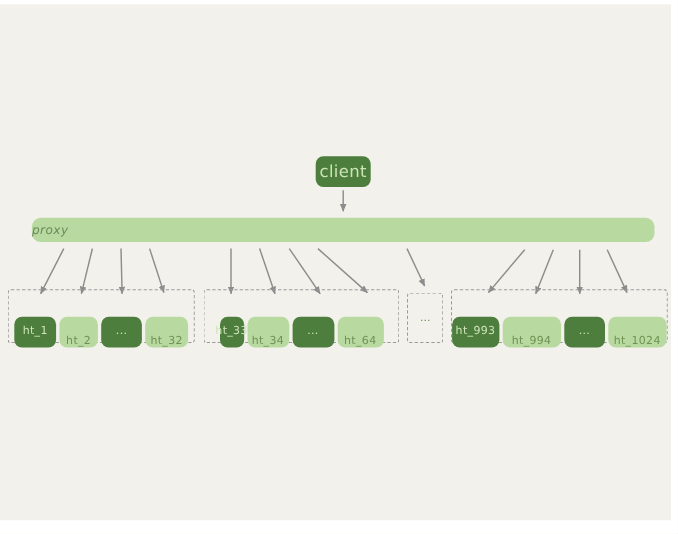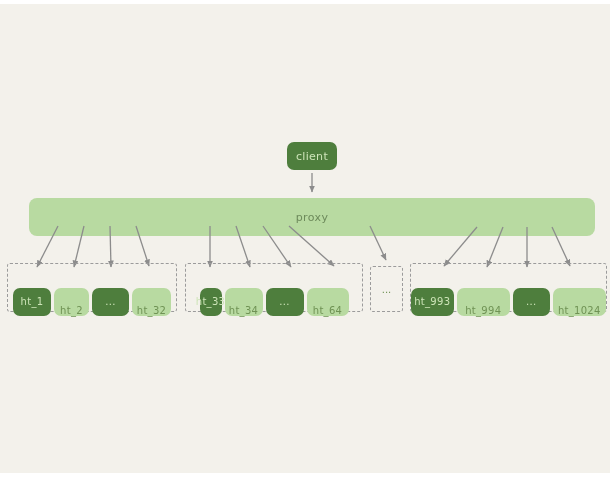--- a/index.html
+++ b/index.html
@@ -40,36 +40,37 @@
   }
   .node-light {
     background: var(--node-light, #b8daa1);
     color: var(--text-on-light, #6f9254);
     align-items: flex-end;
   }
   .client-node {
     left: 287px;
     top: 138px;
     width: 50px;
-    font-size: 11px;
+    font-size: 15px;
   }
   .proxy-bar {
     position: absolute;
     left: 29px;
     top: 194px;
     width: 566px;
-    height: 38px;
+    height: 22px;
     border-radius: 8px;
     background: var(--node-light, #b8daa1);
     color: var(--proxy-text, #6d8a5b);
     display: flex;
     align-items: center;
-    justify-content: center;
+    justify-content: flex-start;
     font-size: 11px;
     letter-spacing: 0.4px;
+    font-style: italic;
   }
   .shard-group {
     position: absolute;
     top: 259px;
     height: 49px;
     border: 1.4px dashed var(--dashed-border, #9b9b9b);
     border-radius: 3px;
     box-sizing: border-box;
     display: flex;
     align-items: center;

